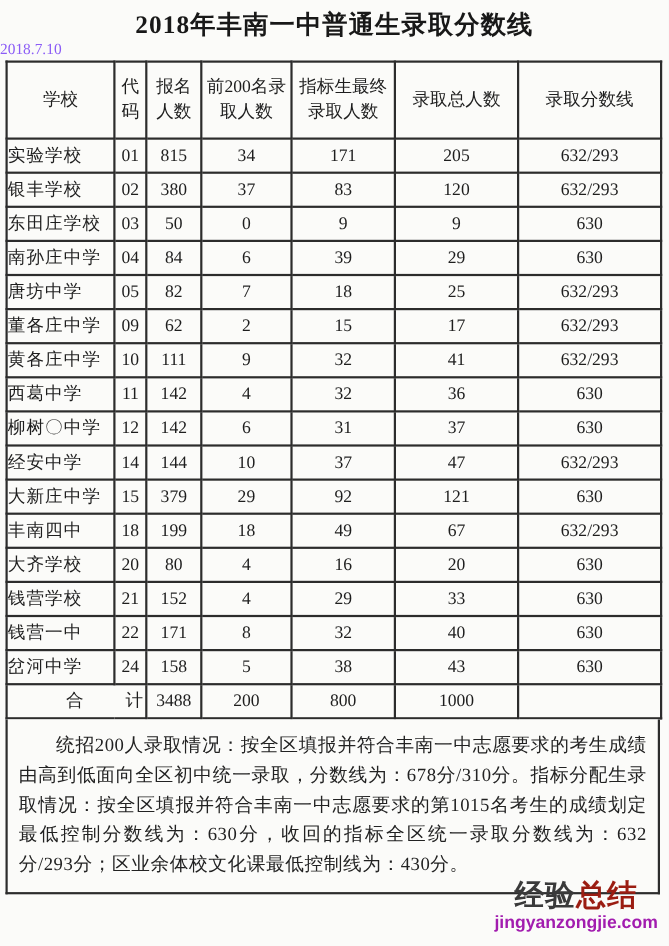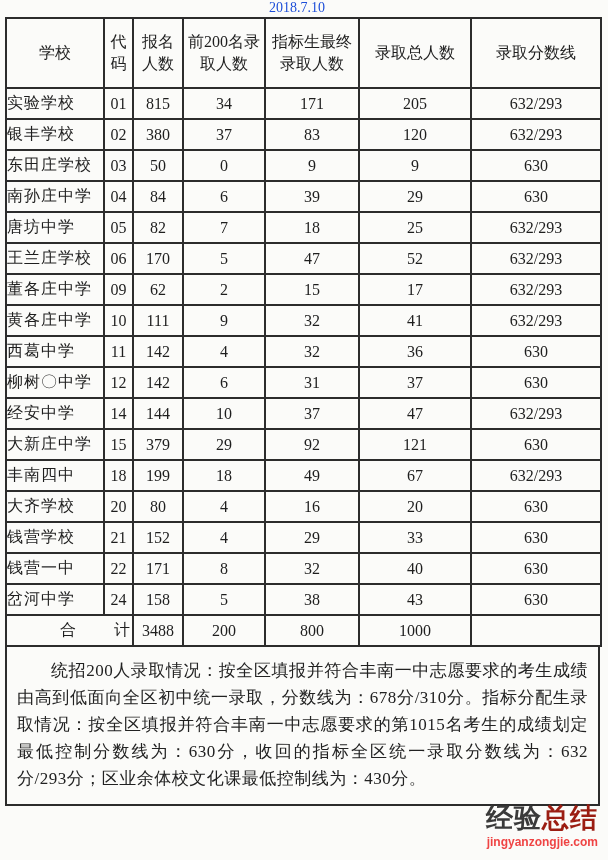--- a/index.html
+++ b/index.html
@@ -17,24 +17,24 @@
   }
   .doc-title {
     text-align: center;
     padding-top: 7px;
     font-size: 23px;
     font-weight: bold;
     letter-spacing: 1px;
     color: #181818;
   }
   .doc-date {
-    text-align: center;
+    text-align: left;
     padding-right: 14px;
     font-size: 14px;
-    color: #1d4ed8;
+    color: #8b5cf6;
     line-height: 14px;
     margin-top: 1px;
   }
   table.score-table {
     border-collapse: collapse;
     table-layout: fixed;
     width: 595px;
     margin-left: 5px;
     margin-top: 2px;
   }
@@ -94,32 +94,33 @@
   .watermark .wm-line1 {
     font-size: 27px;
     font-weight: bold;
     font-family: "Liberation Sans", "DejaVu Sans", sans-serif;
     letter-spacing: 1px;
     text-align: center;
   }
   .watermark .wm-dark { color: #3a3a3a; }
   .watermark .wm-red { color: #9b1d12; }
   .watermark .wm-line2 {
-    font-size: 12px;
+    font-size: 16px;
     font-weight: bold;
     font-family: "Liberation Sans", "DejaVu Sans", sans-serif;
-    color: #ef4444;
+    color: #a21caf;
     margin-top: 4px;
   }
 </style>
 </head>
 <body>
 
 <div class="page">
 
+  <div class="doc-title">2018年丰南一中普通生录取分数线</div>
   <div class="doc-date">2018.7.10</div>
 
   <table class="score-table">
     <colgroup>
       <col style="width:98px">
       <col style="width:29px">
       <col style="width:50px">
       <col style="width:82px">
       <col style="width:94px">
       <col style="width:112px">
@@ -176,29 +177,20 @@
         <tr>
           <td class="school">唐坊中学</td>
           <td class="num">05</td>
           <td class="num">82</td>
           <td class="num">7</td>
           <td class="num">18</td>
           <td class="num">25</td>
           <td class="num">632/293</td>
         </tr>
         <tr>
-          <td class="school">王兰庄学校</td>
-          <td class="num">06</td>
-          <td class="num">170</td>
-          <td class="num">5</td>
-          <td class="num">47</td>
-          <td class="num">52</td>
-          <td class="num">632/293</td>
-        </tr>
-        <tr>
           <td class="school">董各庄中学</td>
           <td class="num">09</td>
           <td class="num">62</td>
           <td class="num">2</td>
           <td class="num">15</td>
           <td class="num">17</td>
           <td class="num">632/293</td>
         </tr>
         <tr>
           <td class="school">黄各庄中学</td>

